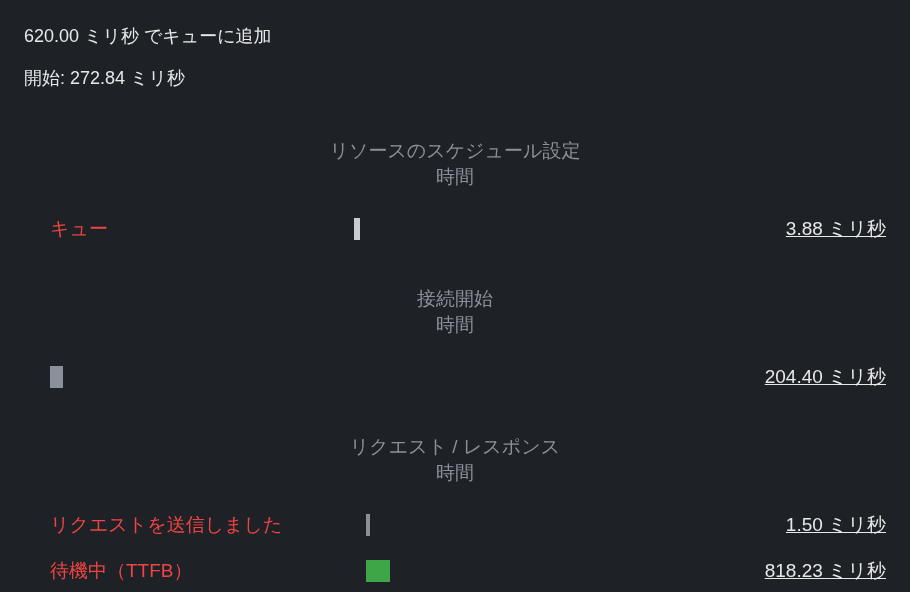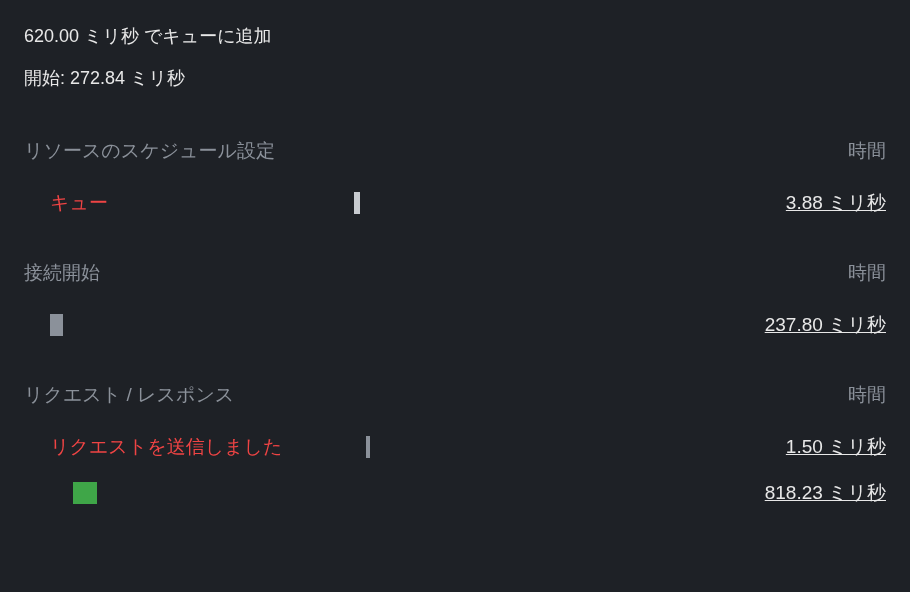--- a/index.html
+++ b/index.html
@@ -28,20 +28,21 @@
     .section {
       margin-bottom: 12px;
     }
     .section-header {
       display: flex;
       justify-content: space-between;
       align-items: center;
       color: #8b919a;
       font-size: 19px;
       margin-bottom: 16px;
+      flex-direction: column;
     }
     .row {
       display: flex;
       align-items: center;
       padding-left: 26px;
       height: 46px;
       position: relative;
     }
     .row-label {
       width: 304px;
@@ -99,37 +100,38 @@
 
 <div class="section">
   <div class="section-header">
     <span>接続開始</span>
     <span>時間</span>
   </div>
   <div class="row">
     <div class="bar-area">
       <div class="bar" style="left: 0%; width: 13px; background: rgb(139, 145, 154);"></div>
     </div>
-    <div class="row-value">237.80 ミリ秒</div>
+    <div class="row-value">204.40 ミリ秒</div>
   </div>
 </div>
 
 <div class="section-gap"></div>
 
 <div class="section">
   <div class="section-header">
     <span>リクエスト / レスポンス</span>
     <span>時間</span>
   </div>
   <div class="row">
     <div class="row-label">リクエストを送信しました</div>
     <div class="bar-area">
       <div class="bar" style="left: 3.5%; width: 4px; background: rgb(139, 145, 154);"></div>
     </div>
     <div class="row-value">1.50 ミリ秒</div>
   </div>
   <div class="row">
+    <div class="row-label">待機中（TTFB）</div>
     <div class="bar-area">
       <div class="bar" style="left: 3.5%; width: 24px; background: rgb(63, 166, 72);"></div>
     </div>
     <div class="row-value">818.23 ミリ秒</div>
   </div>
 </div>
 
 </body></html>

